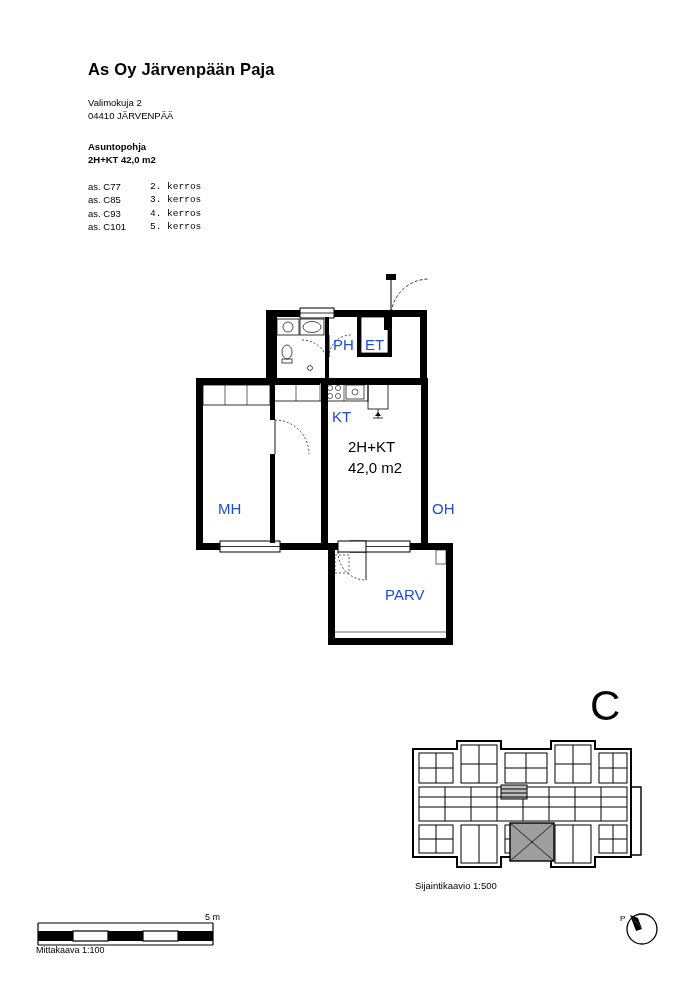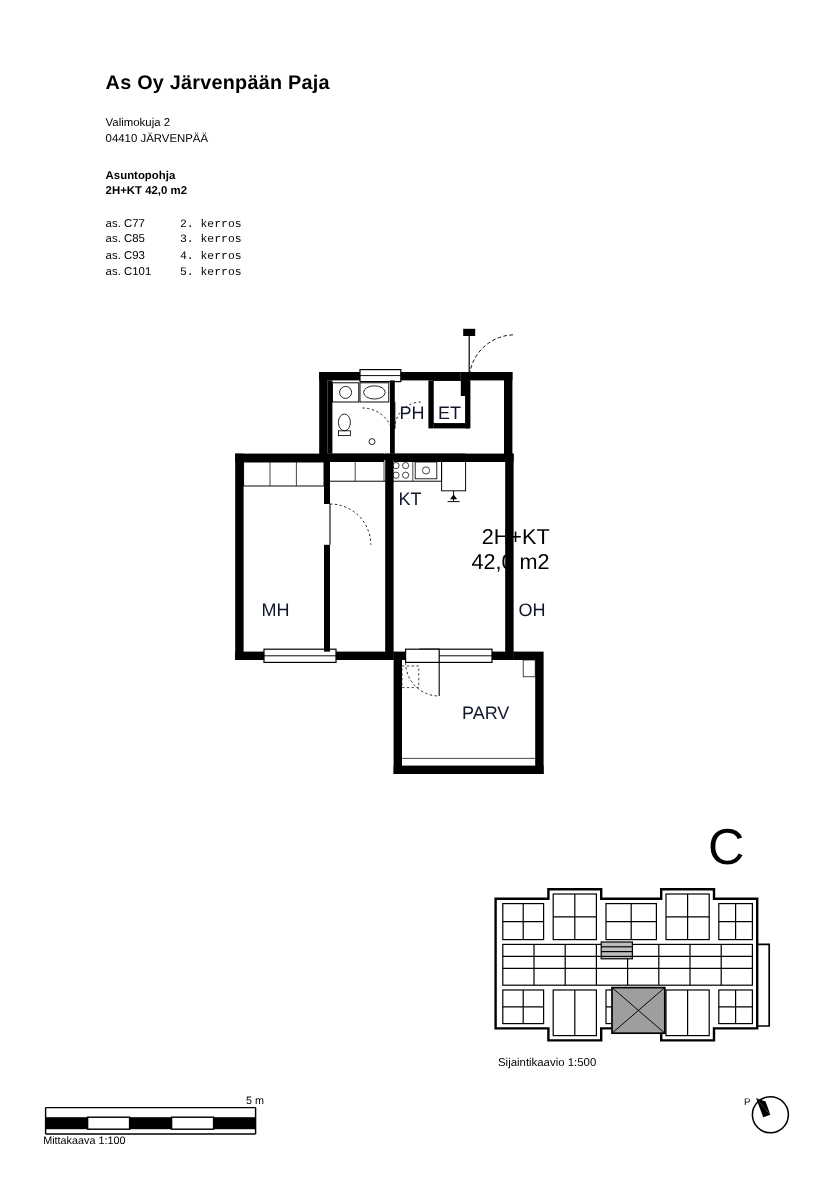--- a/index.html
+++ b/index.html
@@ -62,27 +62,27 @@
     top: 260px;
     width: 420px;
     height: 400px;
   }
   #floorplan svg { display: block; }
 
   .room-label {
     position: absolute;
     font-size: 15px;
     font-family: "Liberation Sans", sans-serif;
-    color: #0f172a;
+    color: #1d4ed8;
     white-space: nowrap;
   }
   .area-label {
     position: absolute;
-    font-size: 18px;
-    text-align: right;
+    font-size: 15px;
+    text-align: left;
     white-space: nowrap;
     line-height: 18px;
   }
 
   
   #block-letter {
     position: absolute;
     left: 590px;
     top: 685px;
     font-size: 42px;

